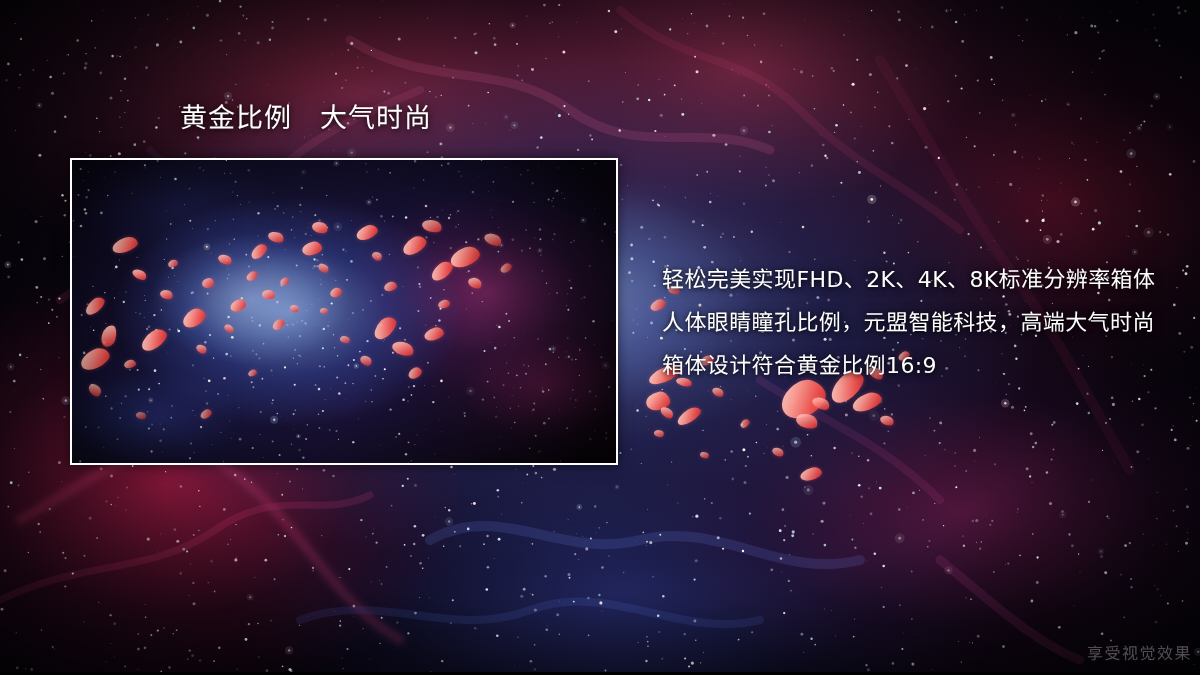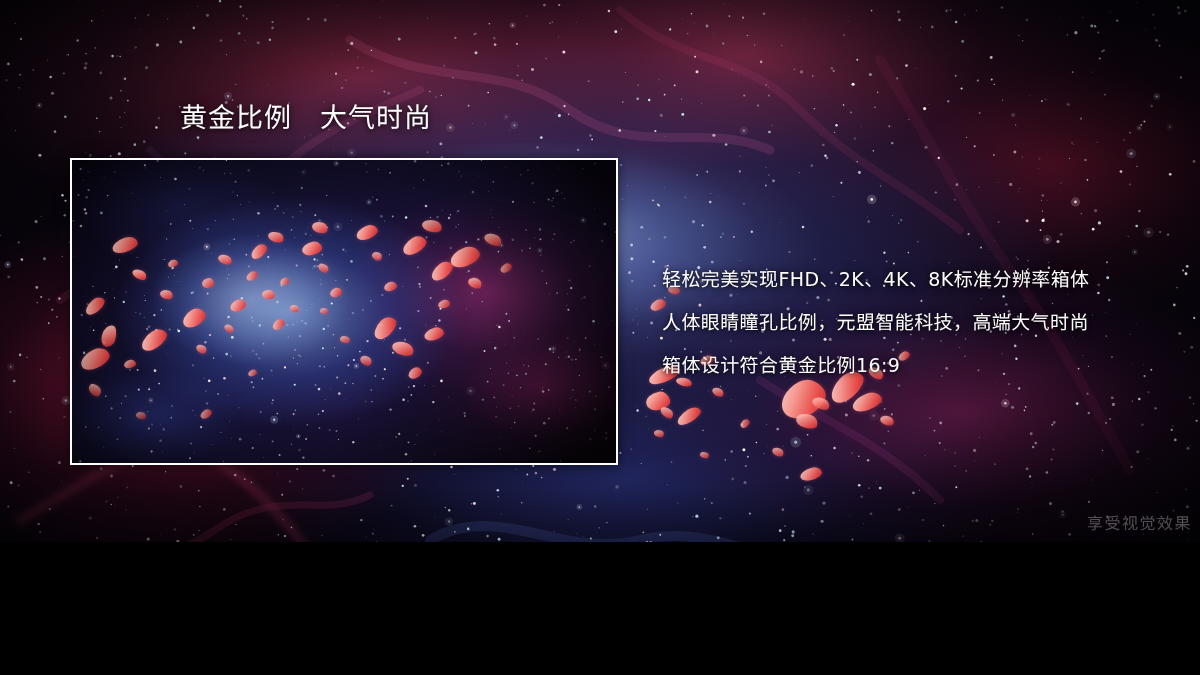--- a/index.html
+++ b/index.html
@@ -4,21 +4,21 @@
 <title>Presentation Slide</title>
 <style>
   html, body {
     margin: 0;
     padding: 0;
     background: #000;
   }
   #slide {
     position: relative;
     width: 1200px;
-    height: 542px;
+    height: 672px;
     overflow: hidden;
     background: #14532d;
     font-family: "DejaVu Sans", "Liberation Sans", sans-serif;
     user-select: none;
   }
 
   
   .bg-layer {
     position: absolute;
     inset: 0;
@@ -114,21 +114,21 @@
   }
 
   
   #body-text {
     position: absolute;
     left: 662px;
     top: 258px;
     width: 510px;
   }
   .body-line {
-    font-size: 19px;
+    font-size: 22px;
     line-height: 43px;
     color: #ffffff;
     letter-spacing: 0.4px;
     white-space: nowrap;
     text-shadow: 0 1px 4px rgba(0,0,0,0.8), 0 0 10px rgba(0,0,0,0.5);
   }
 
   
   #watermark {
     position: absolute;

